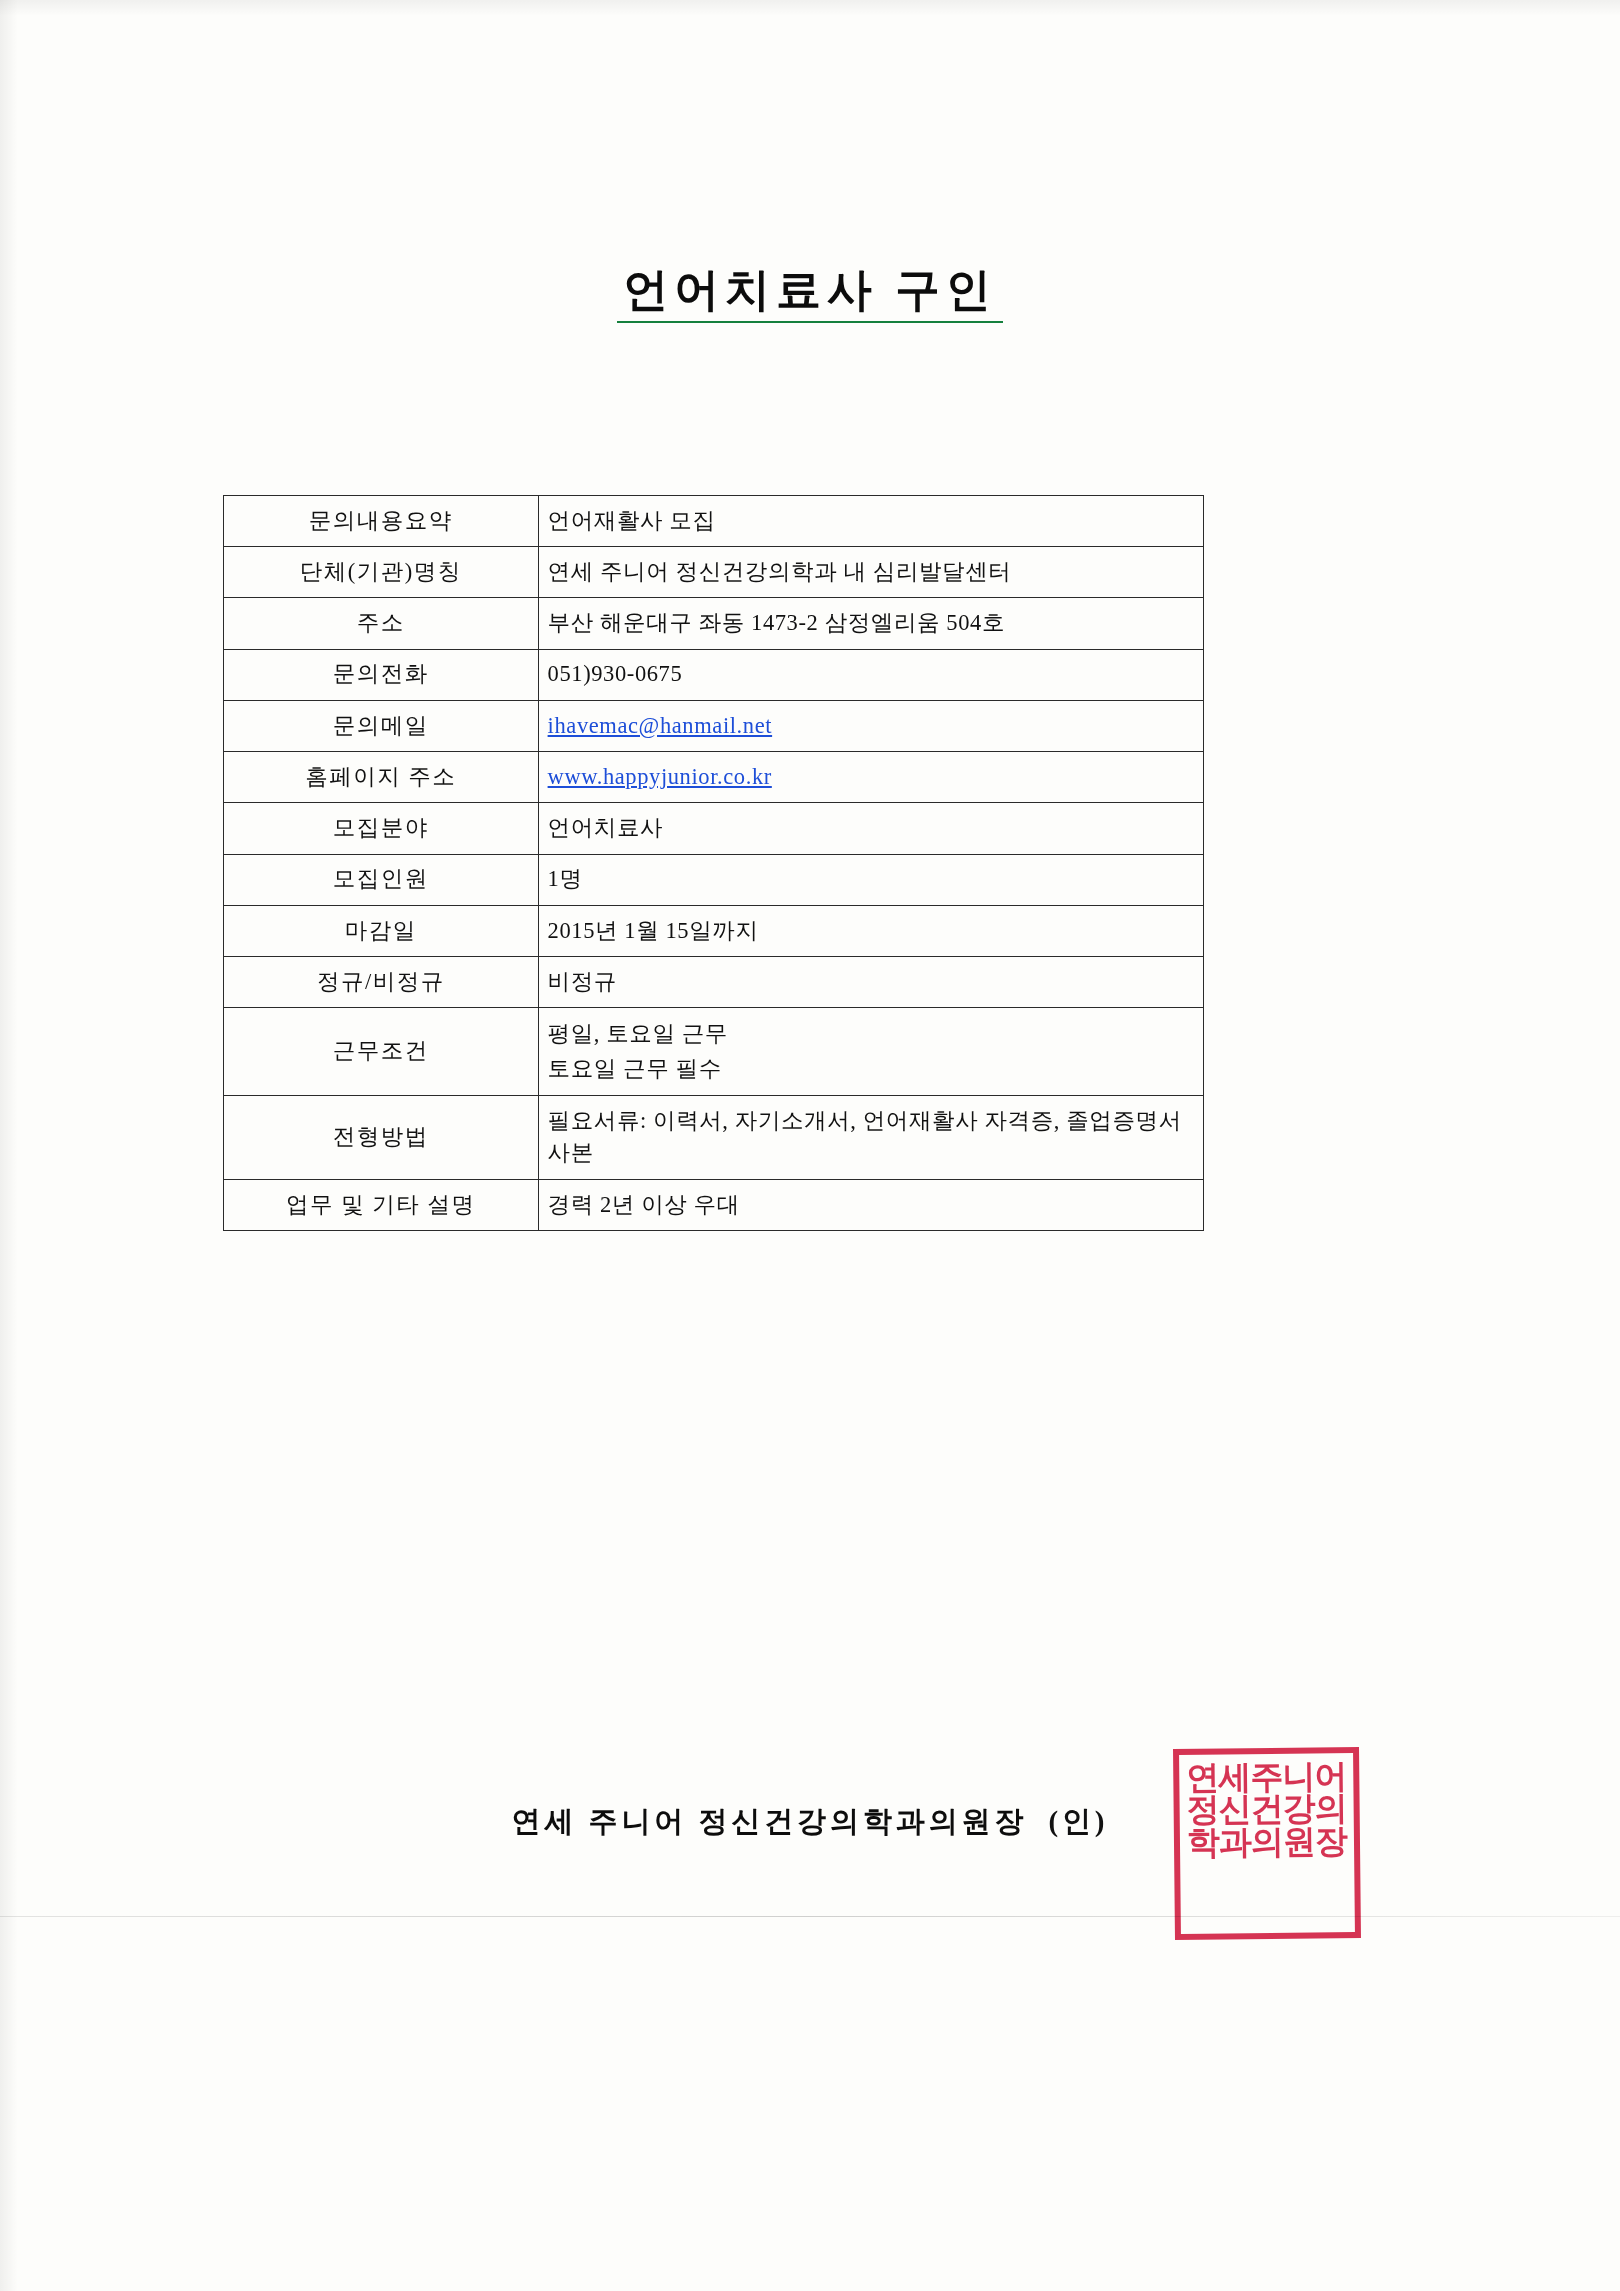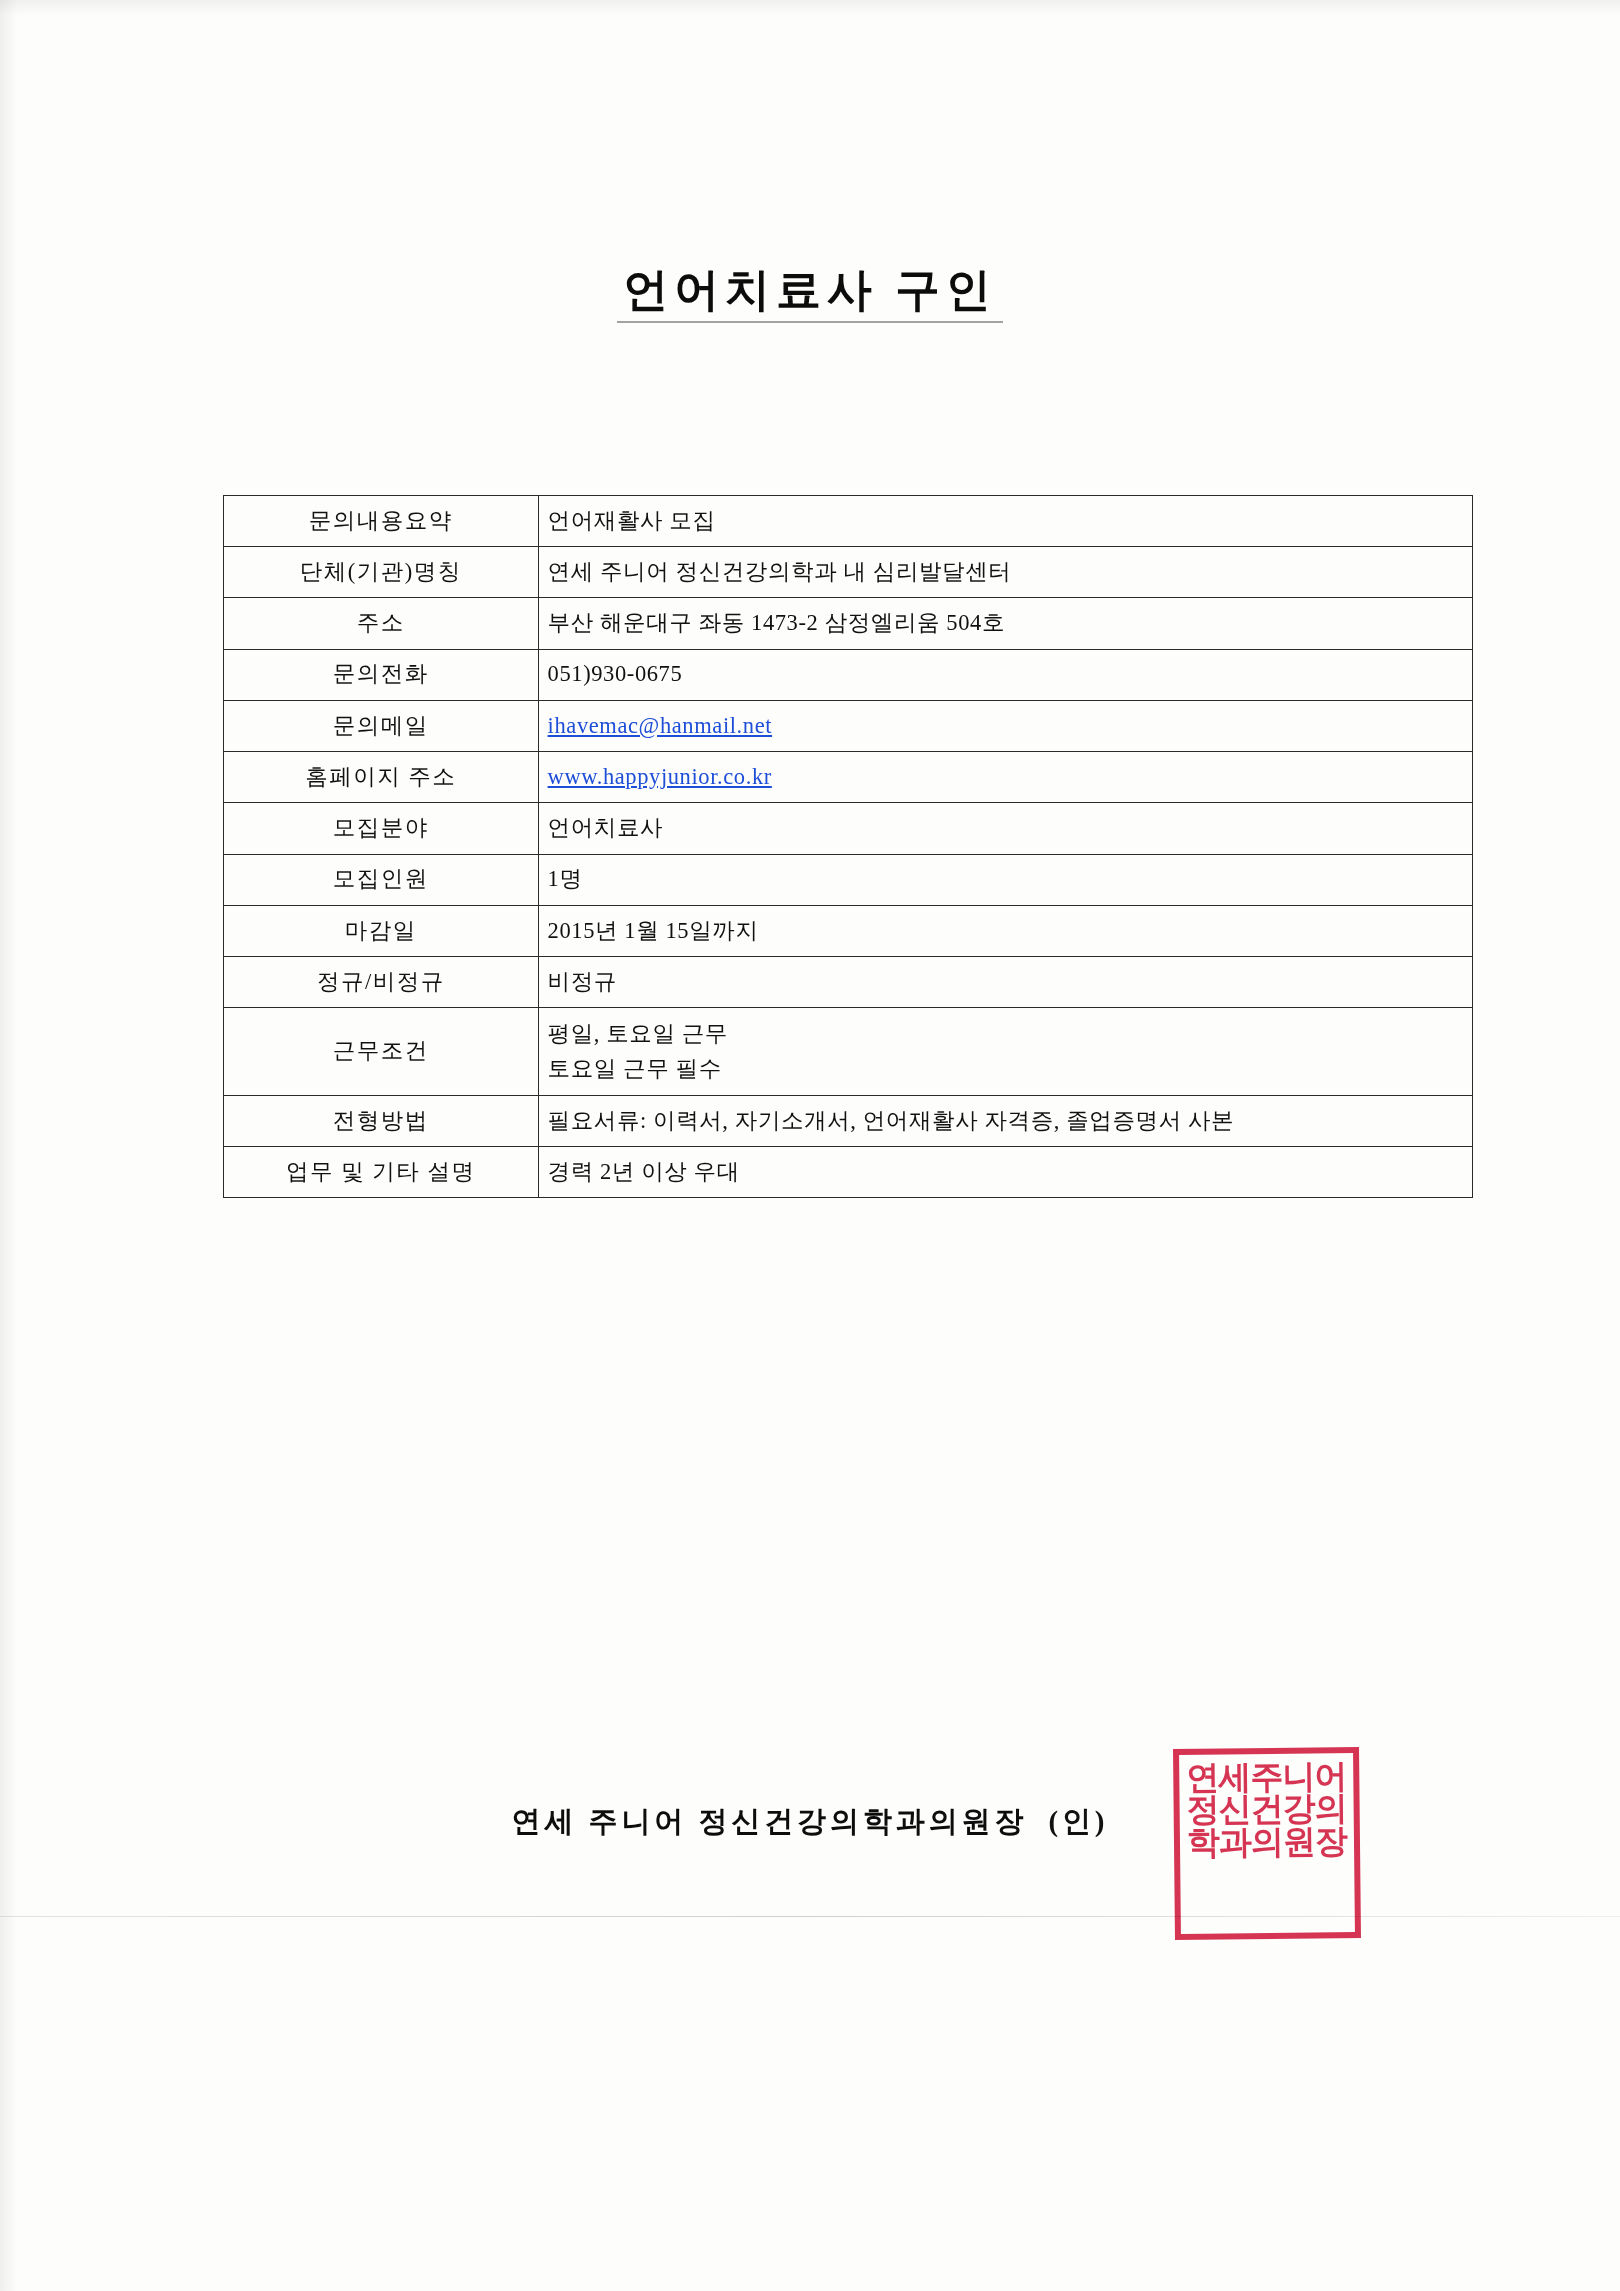--- a/index.html
+++ b/index.html
@@ -28,29 +28,29 @@
     top: 260px;
     left: 0;
     width: 100%;
     text-align: center;
     font-size: 45px;
     letter-spacing: 5.9px;
     font-weight: 600;
     color: #0c0c0c;
   }
   .doc-title span {
-    border-bottom: 2px solid #a3a3a3;
+    border-bottom: 2px solid #15803d;
     padding: 0 5.9px 5.9px 5.9px;
   }
 
   .info-table {
     position: absolute;
     top: 495px;
     left: 223px;
-    width: 1250px;
+    width: 981px;
     border-collapse: collapse;
     table-layout: fixed;
     border-radius: 20px;
   }
   .info-table td {
     border: 1.6px solid #2a2a2a;
     font-size: 22.5px;
     line-height: 1.45;
     color: #111;
     padding: 8.8px 9.8px;

